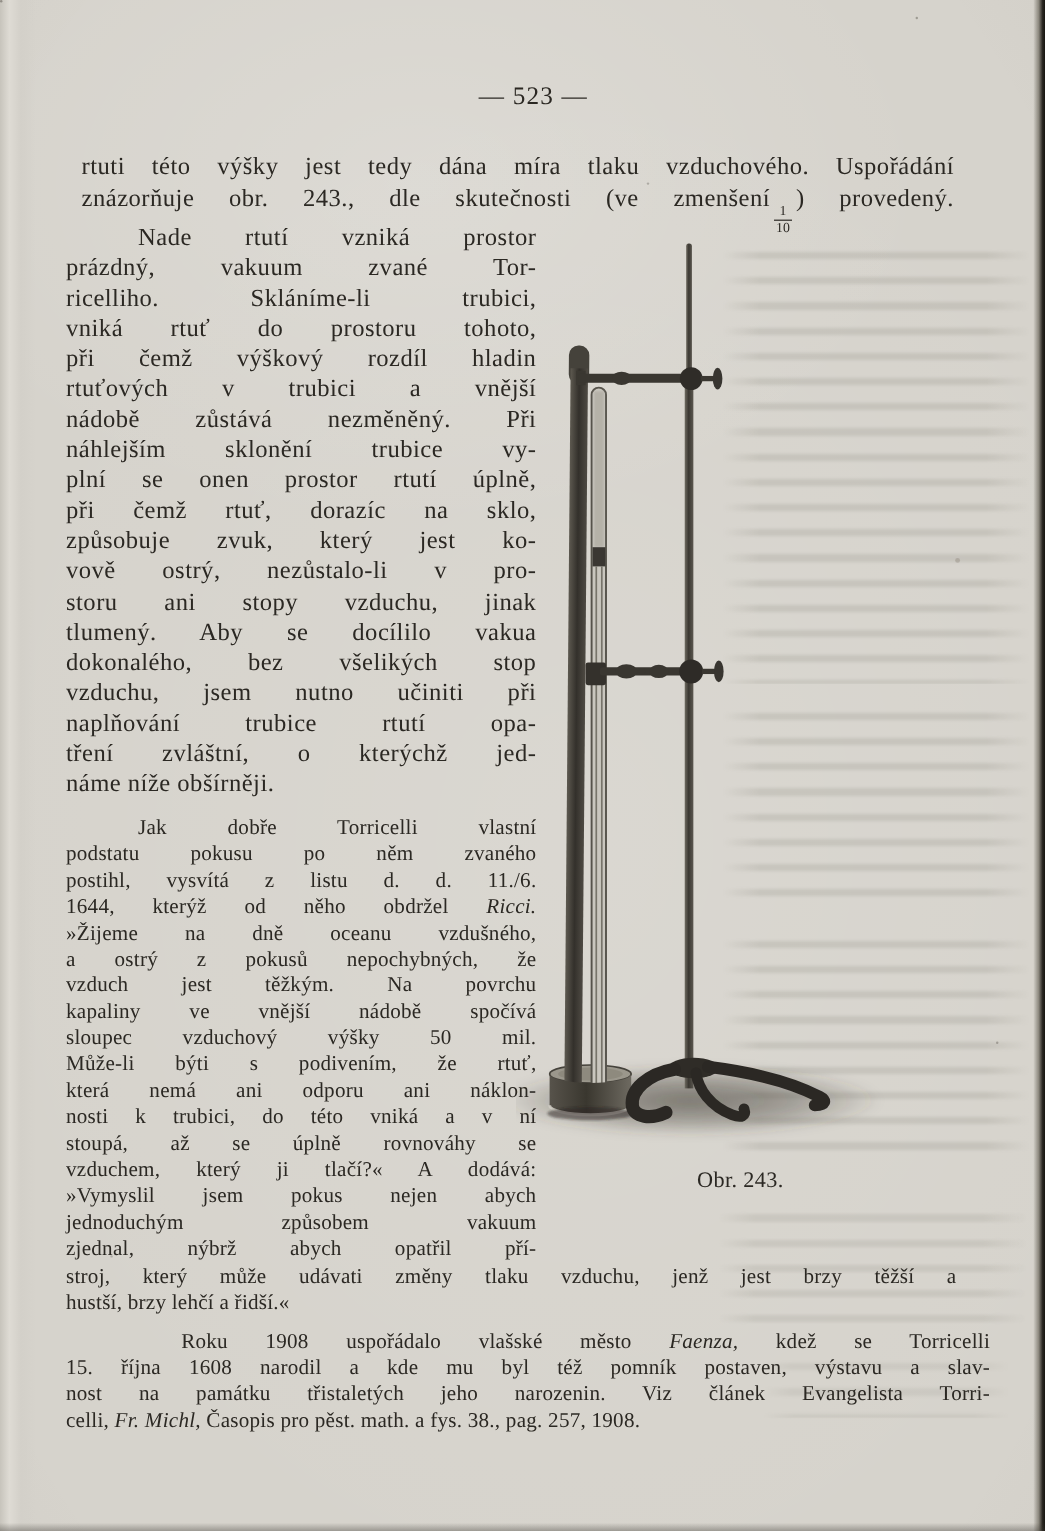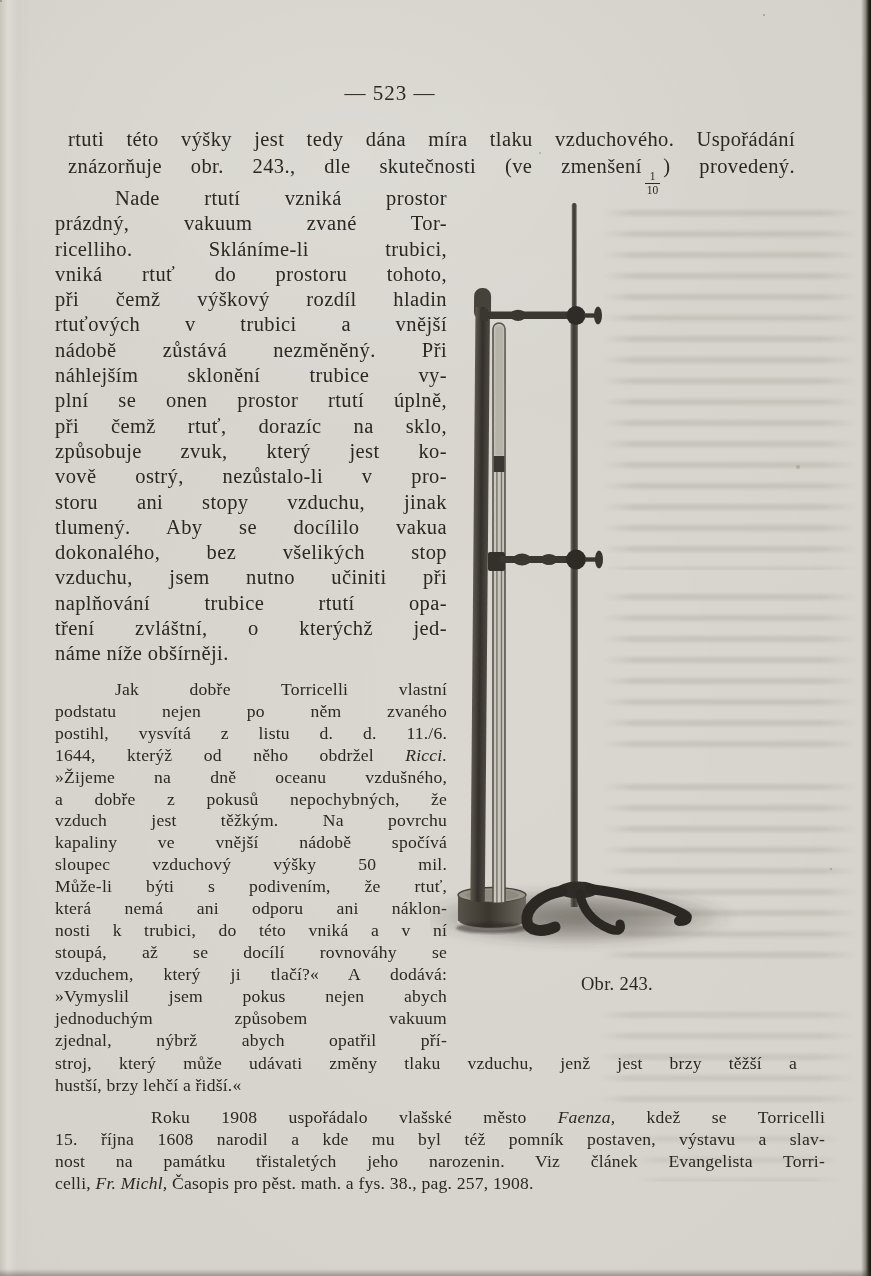--- a/index.html
+++ b/index.html
@@ -37,22 +37,22 @@
     -webkit-mask-image:linear-gradient(to right,transparent 0,#000 12%,#000 86%,transparent 100%);
     mask-image:linear-gradient(to right,transparent 0,#000 12%,#000 86%,transparent 100%);
   }
   .g1{left:602px;top:198px;width:256px;height:372px;}
   .g2{left:602px;top:582px;width:256px;height:178px;}
   .g3{left:602px;top:772px;width:256px;height:200px;}
   .g4{left:598px;top:1000px;width:258px;height:112px;opacity:.45;}
   .g5{left:636px;top:1124px;width:205px;height:58px;opacity:.35;}
 
   .page-number{
-    position:absolute;left:290px;top:68px;width:200px;text-align:center;
-    font-size:21px;letter-spacing:1px;margin-top:13px;
+    position:absolute;left:290px;top:68px;width:200px;text-align:right;
+    font-size:21px;letter-spacing:1px;
   }
   .tline{
     text-align:justify;text-align-last:justify;
     white-space:normal;
   }
   .endleft .tline:last-child{text-align-last:left;}
   .indent1 .tline:first-child{text-indent:60px;}
   .indent2 .tline:first-child{text-indent:96px;}
   .it{font-style:italic;}
 
@@ -122,32 +122,32 @@
       <div class="tline"><span>tlumený. Aby se docílilo vakua</span></div>
       <div class="tline"><span>dokonalého, bez všelikých stop</span></div>
       <div class="tline"><span>vzduchu, jsem nutno učiniti při</span></div>
       <div class="tline"><span>naplňování trubice rtutí opa-</span></div>
       <div class="tline"><span>tření zvláštní, o kterýchž jed-</span></div>
       <div class="tline"><span>náme níže obšírněji.</span></div>
     </div>
 
   <div class="p2 indent1">
       <div class="tline"><span>Jak dobře Torricelli vlastní</span></div>
-      <div class="tline"><span>podstatu nejen po něm zvaného</span></div>
+      <div class="tline"><span>podstatu pokusu po něm zvaného</span></div>
       <div class="tline"><span>postihl, vysvítá z listu d. d. 11./6.</span></div>
       <div class="tline"><span>1644, kterýž od něho obdržel </span><span class="it">Ricci.</span></div>
       <div class="tline"><span>»Žijeme na dně oceanu vzdušného,</span></div>
-      <div class="tline"><span>a dobře z pokusů nepochybných, že</span></div>
+      <div class="tline"><span>a ostrý z pokusů nepochybných, že</span></div>
       <div class="tline"><span>vzduch jest těžkým. Na povrchu</span></div>
       <div class="tline"><span>kapaliny ve vnější nádobě spočívá</span></div>
       <div class="tline"><span>sloupec vzduchový výšky 50 mil.</span></div>
       <div class="tline"><span>Může-li býti s podivením, že rtuť,</span></div>
       <div class="tline"><span>která nemá ani odporu ani náklon-</span></div>
       <div class="tline"><span>nosti k trubici, do této vniká a v ní</span></div>
-      <div class="tline"><span>stoupá, až se docílí rovnováhy se</span></div>
+      <div class="tline"><span>stoupá, až se úplně rovnováhy se</span></div>
       <div class="tline"><span>vzduchem, který ji tlačí?« A dodává:</span></div>
       <div class="tline"><span>»Vymyslil jsem pokus nejen abych</span></div>
       <div class="tline"><span>jednoduchým způsobem vakuum</span></div>
       <div class="tline"><span>zjednal, nýbrž abych opatřil pří-</span></div>
     </div>
 
   <div class="p2w endleft">
       <div class="tline"><span>stroj, který může udávati změny tlaku vzduchu, jenž jest brzy těžší a</span></div>
       <div class="tline"><span>hustší, brzy lehčí a řidší.«</span></div>
     </div>

